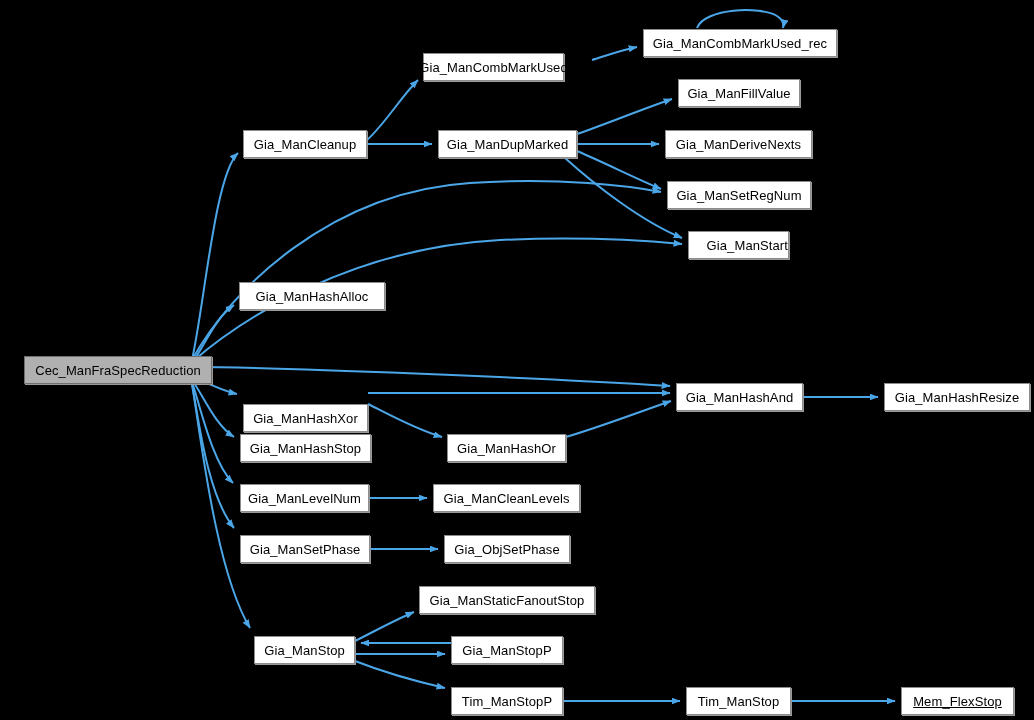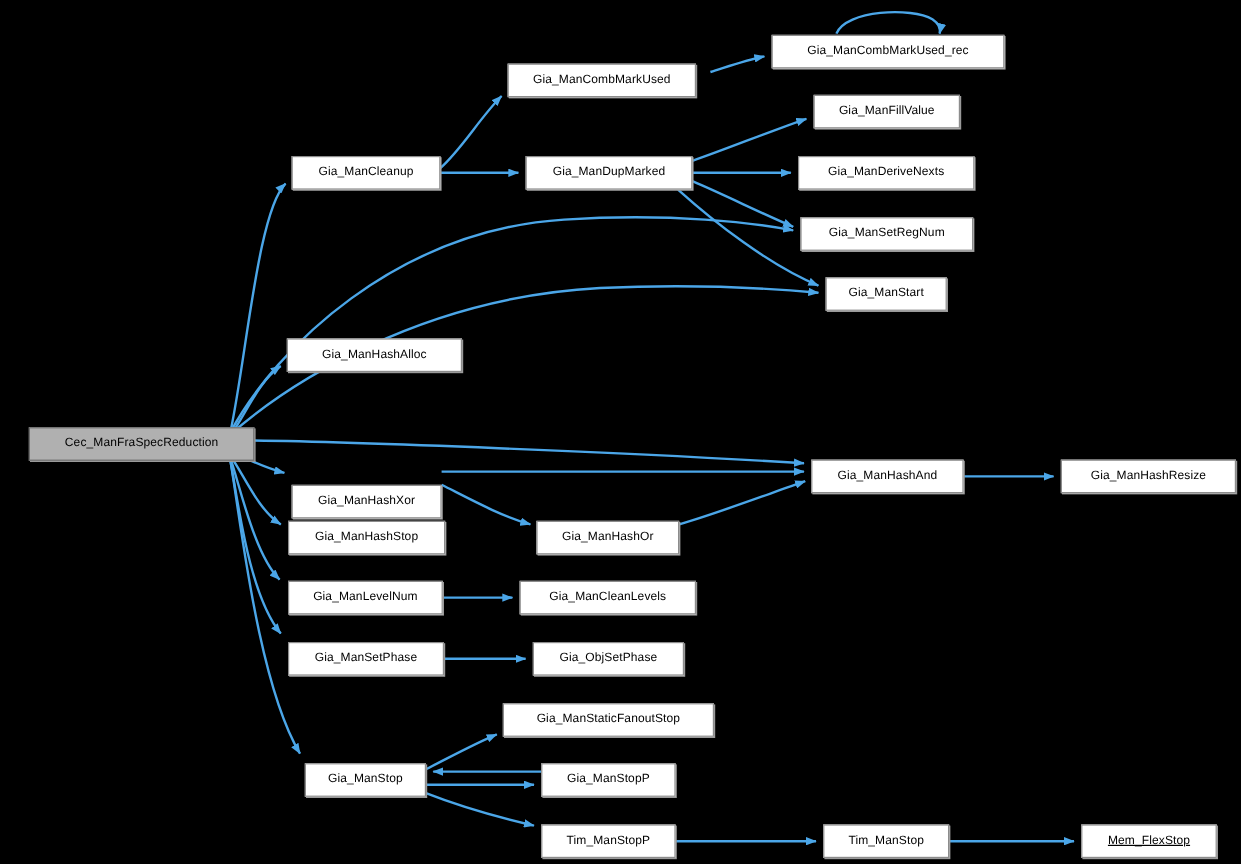--- a/index.html
+++ b/index.html
@@ -25,21 +25,21 @@
   .node {
     position: absolute;
     box-sizing: border-box;
     background: #ffffff;
     border: 1px solid #8c8c8c;
     box-shadow: 1px 1px 0 0 #9a9a9a;
     display: flex;
     align-items: center;
     justify-content: center;
     color: #000000;
-    font-size: 10px;
+    font-size: 13px;
     line-height: 1;
     white-space: nowrap;
     letter-spacing: 0.1px;
     z-index: 5;
   }
   .node.root {
     background: #b0b0b0;
     border: 1px solid #6e6e6e;
     margin-left: 20px;
   }
@@ -87,42 +87,42 @@
         <path d="M 451,643 L 361,643" marker-end="url(#arrow)" stroke="#4ba6e8"></path>
         <path d="M 355,661 C 378,670 410,680 445,688" marker-end="url(#arrow)" stroke="#4ba6e8"></path>
         <path d="M 563,701 L 680,701" marker-end="url(#arrow)" stroke="#4ba6e8"></path>
         <path d="M 791,701 L 895,701" marker-end="url(#arrow)" stroke="#4ba6e8"></path>
       </g>
   </svg>
   <div id="node-layer">
       <div class="node root" style="left: 4px; top: 356px; width: 188px; height: 28px;">
         <span class="node-label">Cec_ManFraSpecReduction</span>
       </div>
-      <div class="node" style="left: 423px; top: 53px; width: 157px; height: 28px;">
+      <div class="node" style="left: 423px; top: 53px; width: 141px; height: 28px;">
         <span class="node-label">Gia_ManCombMarkUsed</span>
       </div>
       <div class="node" style="left: 643px; top: 29px; width: 194px; height: 28px;">
         <span class="node-label">Gia_ManCombMarkUsed_rec</span>
       </div>
       <div class="node" style="left: 678px; top: 79px; width: 122px; height: 28px;">
         <span class="node-label">Gia_ManFillValue</span>
       </div>
       <div class="node" style="left: 243px; top: 130px; width: 124px; height: 28px;">
         <span class="node-label">Gia_ManCleanup</span>
       </div>
       <div class="node" style="left: 438px; top: 130px; width: 139px; height: 28px;">
         <span class="node-label">Gia_ManDupMarked</span>
       </div>
       <div class="node" style="left: 665px; top: 130px; width: 147px; height: 28px;">
         <span class="node-label">Gia_ManDeriveNexts</span>
       </div>
       <div class="node" style="left: 667px; top: 181px; width: 144px; height: 28px;">
         <span class="node-label">Gia_ManSetRegNum</span>
       </div>
-      <div class="node" style="left: 688px; top: 231px; width: 101px; height: 28px;">
+      <div class="node" style="left: 688px; top: 231px; width: 101px; height: 28px; justify-content: flex-end;">
         <span class="node-label">Gia_ManStart</span>
       </div>
       <div class="node" style="left: 239px; top: 282px; width: 146px; height: 28px;">
         <span class="node-label">Gia_ManHashAlloc</span>
       </div>
       <div class="node" style="left: 243px; top: 384px; width: 125px; height: 28px; margin-top: 20px;">
         <span class="node-label">Gia_ManHashXor</span>
       </div>
       <div class="node" style="left: 676px; top: 383px; width: 127px; height: 28px;">
         <span class="node-label">Gia_ManHashAnd</span>

